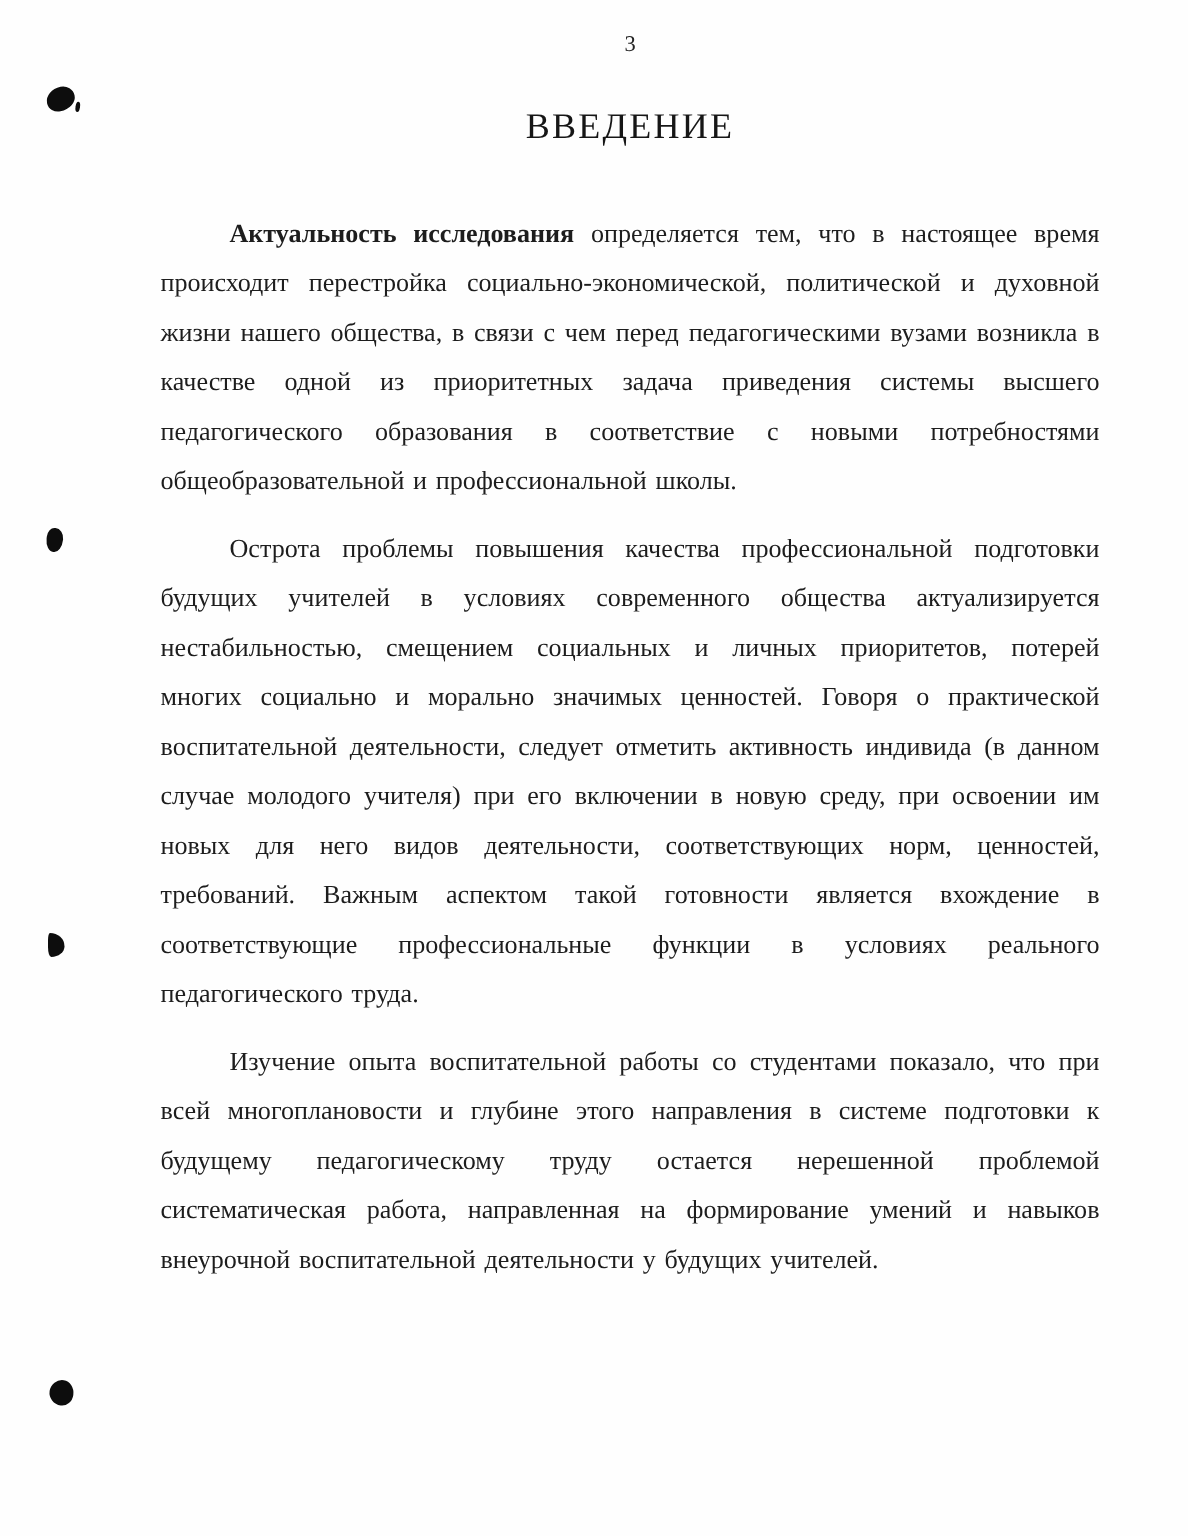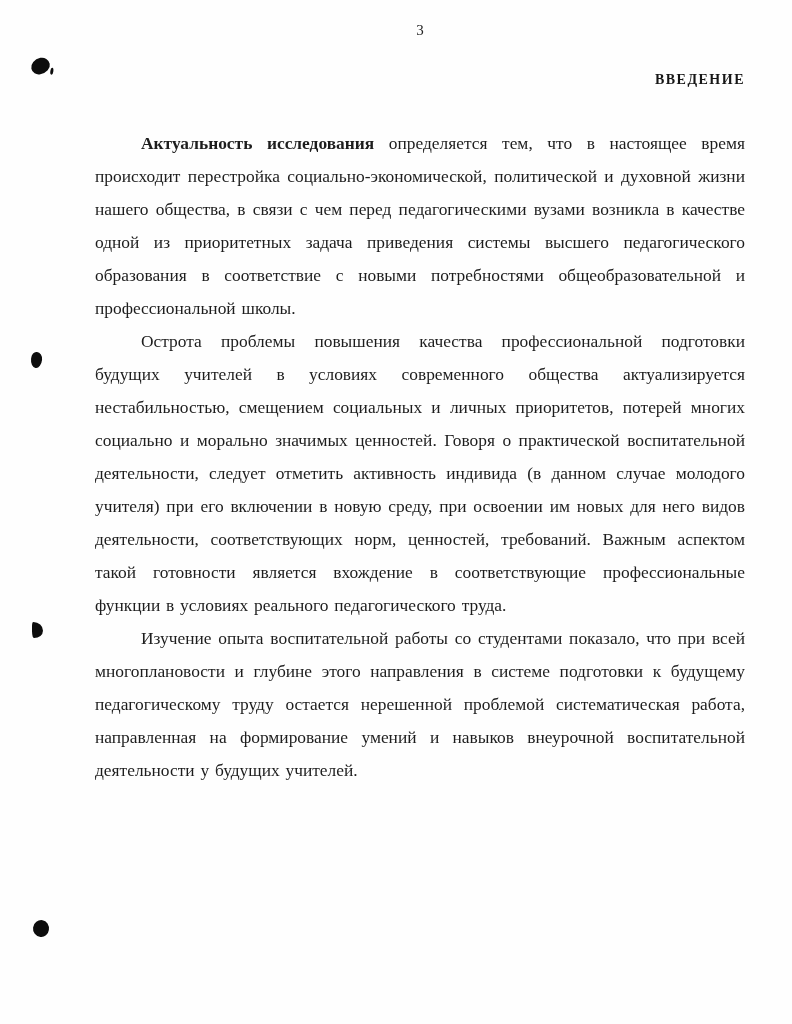--- a/index.html
+++ b/index.html
@@ -24,34 +24,34 @@
     text-align: center;
     font-size: 15px;
     color: #242424;
   }
   .doc-title {
     position: absolute;
     top: 72px;
     left: 95px;
     width: 650px;
     margin: 0;
-    text-align: right;
-    font-size: 14px;
-    font-weight: bold;
+    text-align: center;
+    font-size: 24px;
+    font-weight: normal;
     letter-spacing: 1.5px;
     color: #161616;
   }
   .content {
     position: absolute;
     top: 127px;
     left: 95px;
     width: 650px;
   }
   .content p {
-    margin: 0;
+    margin: 12px;
     text-indent: 46px;
     text-align: justify;
     font-size: 17.4px;
     line-height: 33px;
     word-spacing: 1.5px;
     color: #1d1d1d;
   }
   .lead-bold {
     font-weight: bold;
   }

